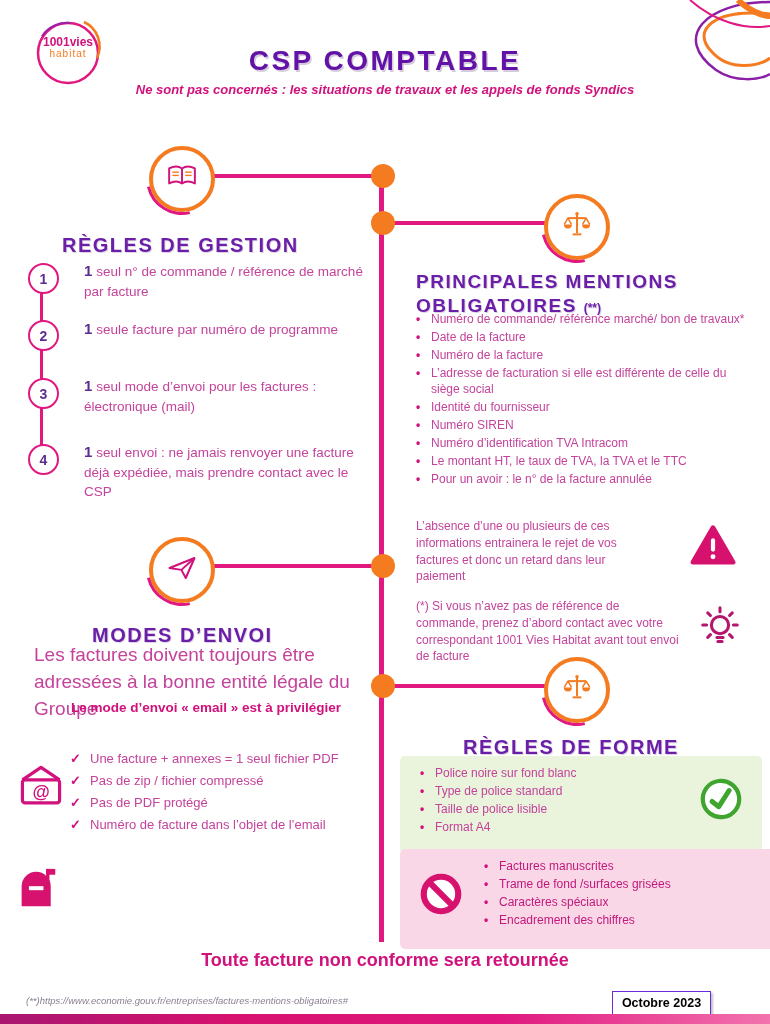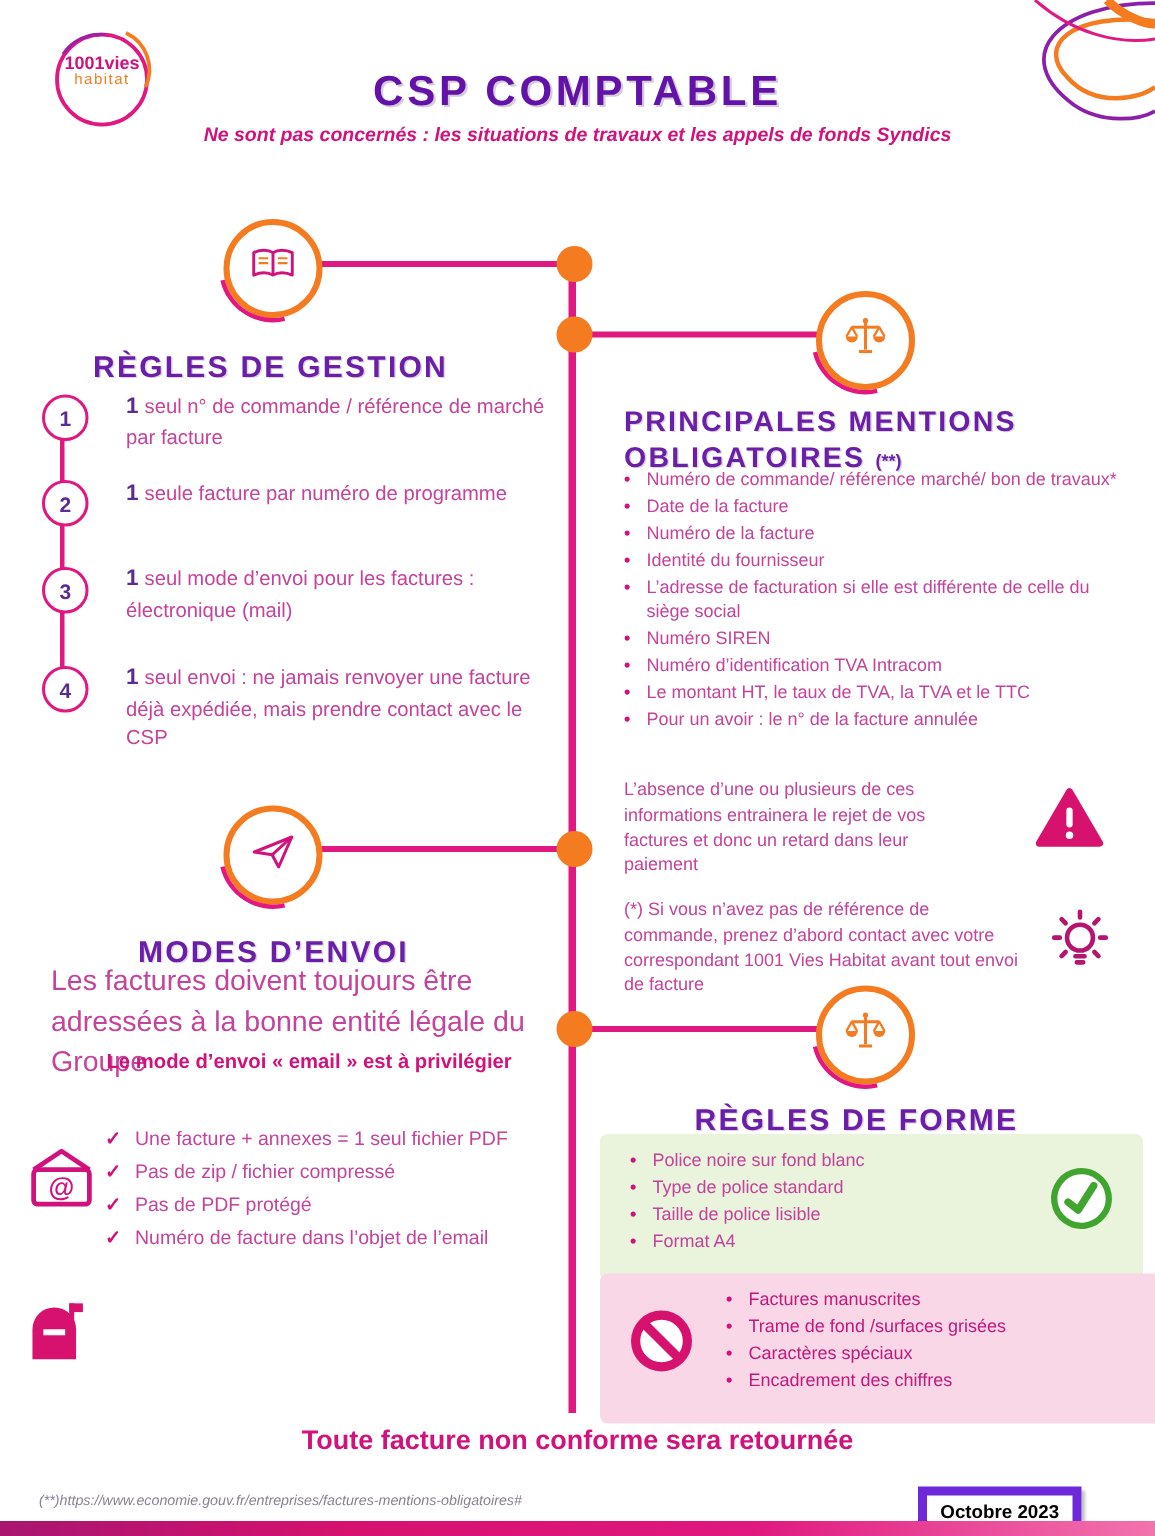--- a/index.html
+++ b/index.html
@@ -53,21 +53,21 @@
   .green-box{left:400px;top:756px;width:342px;height:88px;background:#EAF3DC;border-radius:5px;padding:10px 0 0 20px;}
   .pink-box{left:400px;top:849px;width:342px;height:90px;background:#F9D7E6;border-radius:5px;padding:10px 0 0 84px;}
   .green-box ul.dots{width:235px;}
   .pink-box ul.dots li{color:#C2187C;}
   .box-icon{position:absolute;}
 
   
   .banner{left:0;top:950px;width:770px;text-align:center;font-size:18px;font-weight:bold;color:#D1117C;}
   .footnote{left:26px;top:995px;font-size:9.5px;font-style:italic;color:#8a7f92;}
   .footnote .url{text-decoration:none;color:#8a7f92;}
-  .datebox{left:612px;top:991px;width:97px;height:22px;background:#fff;border:6px solid #6d28d9;
+  .datebox{left:612px;top:991px;width:97px;height:22px;background:#fff;border:1px solid #6d28d9;
     box-shadow:2px 2px 2px rgba(0,0,0,.25);display:flex;align-items:center;justify-content:center;
     font-size:12.5px;font-weight:bold;color:#000;}
   .bottombar{left:0;top:1014px;width:770px;height:10px;
     background:linear-gradient(90deg,#A81670 0%,#D6116E 30%,#E0187F 65%,#F273AE 100%);}
 </style>
 </head>
 <body>
 
 <div id="page">
 
@@ -195,22 +195,22 @@
 
   <h2 class="abs sec-title" style="left:416px;top:254px;width:338px;text-align:left;font-size:19px;line-height:1.25;">
     <span>PRINCIPALES MENTIONS OBLIGATOIRES</span>
     <span class="sup">(**)</span>
   </h2>
 
   <ul class="abs dots" style="left:416px;top:312px;width:332px;">
     <li>Numéro de commande/ référence marché/ bon de travaux*</li>
     <li>Date de la facture</li>
     <li>Numéro de la facture</li>
+    <li>L’adresse de facturation si elle est différente de celle du siège social</li>
     <li>Identité du fournisseur</li>
-    <li>L’adresse de facturation si elle est différente de celle du siège social</li>
     <li>Numéro SIREN</li>
     <li>Numéro d’identification TVA Intracom</li>
     <li>Le montant HT, le taux de TVA, la TVA et le TTC</li>
     <li>Pour un avoir : le n° de la facture annulée</li>
   </ul>
 
   <div class="abs small-pink" style="left:416px;top:518px;width:240px;">L’absence d’une ou plusieurs de ces informations entrainera le rejet de vos factures et donc un retard dans leur paiement</div>
 
   <span class="abs" style="left:690px;top:524px;">
     <svg width="46" height="42" viewBox="0 0 24 22">

